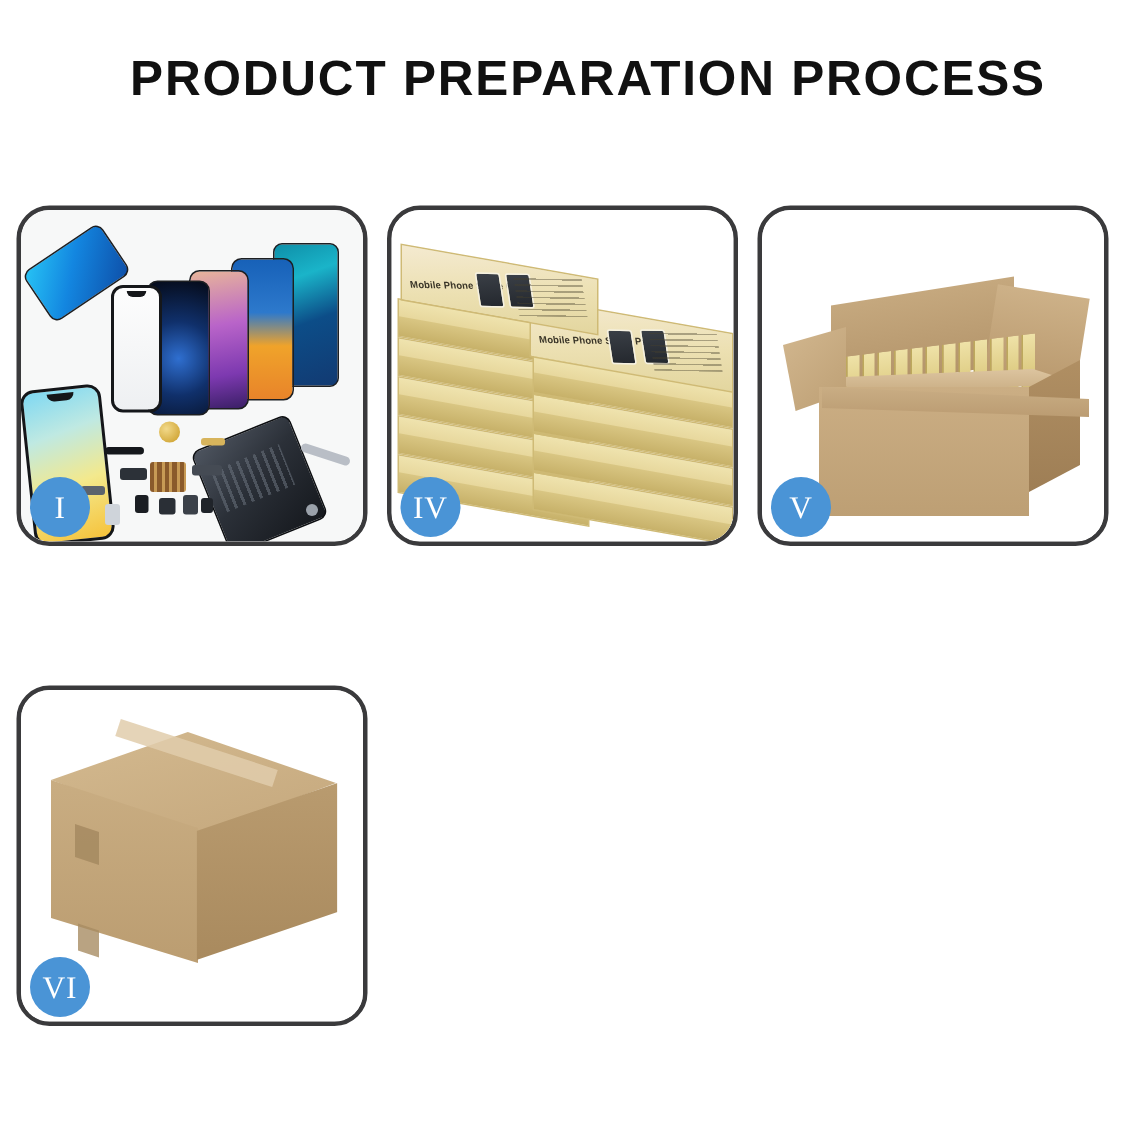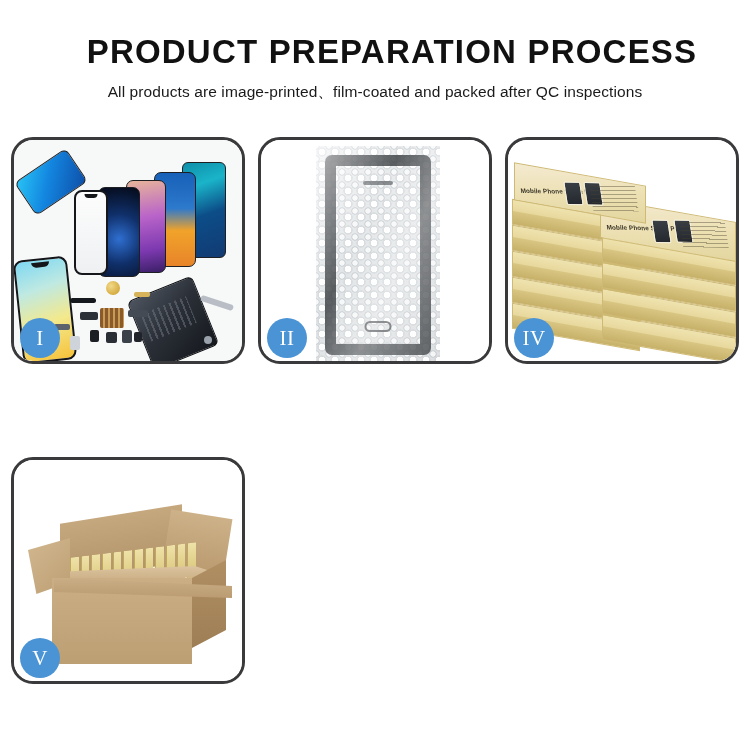--- a/index.html
+++ b/index.html
@@ -421,21 +421,20 @@
     background: linear-gradient(160deg,#f2f3f4 0%, #e8eaec 100%);
     clip-path: polygon(0 20px, 64px 0, 72px 18px, 14px 46px);
     z-index: -1;
   }
 </style>
 </head>
 <body>
 
 <div class="header">
   <div class="main-title">PRODUCT PREPARATION PROCESS</div>
-  <div class="sub-title">All products are image-printed、film-coated and packed after QC inspections</div>
 </div>
 
 <div class="grid">
 
   <div class="panel">
     <div class="panel-photo">
       <div class="p1-bg"></div>
       <div class="phone-stack">
         <div class="ph ph-f"></div>
         <div class="ph ph-a"></div>
@@ -457,33 +456,20 @@
         <div class="part pt10"></div>
         <div class="part pt11"></div>
         <div class="part pt12"></div>
         <div class="part pt13"></div>
         <div class="part pt14"></div>
       </div>
     </div>
     <div class="badge">I</div>
   </div>
 
-  <div class="panel">
-    <div class="panel-photo">
-      <div class="p2-bg"></div>
-      <div class="bubble-sheet">
-        <div class="screen-frame">
-          <div class="screen-speaker"></div>
-          <div class="screen-home"></div>
-        </div>
-        <div class="bubble-gloss"></div>
-      </div>
-    </div>
-    <div class="badge">II</div>
-  </div>
 
 
   <div class="panel">
     <div class="panel-photo">
       <div class="p4-bg"></div>
       <div class="stack">
         <div class="kbox slabL slabL5">
             <div class="kbox-side"></div>
           </div>
         <div class="kbox slabL slabL4">
@@ -551,14 +537,27 @@
       </div>
       <div class="carton-rim"></div>
       <div class="carton-flap-left"></div>
       <div class="carton-right"></div>
       <div class="carton-body"></div>
       <div class="carton-flap-front"></div>
     </div>
     <div class="badge">V</div>
   </div>
 
+  <div class="panel">
+    <div class="panel-photo">
+      <div class="p6-bg"></div>
+      <div class="sealed-shadow"></div>
+      <div class="sealed-top"></div>
+      <div class="sealed-left"></div>
+      <div class="sealed-right"></div>
+      <div class="sealed-tape"></div>
+      <div class="sealed-label"></div>
+      <div class="sealed-label2"></div>
+    </div>
+    <div class="badge">VI</div>
+  </div>
 
 </div>
 
 </body></html>

